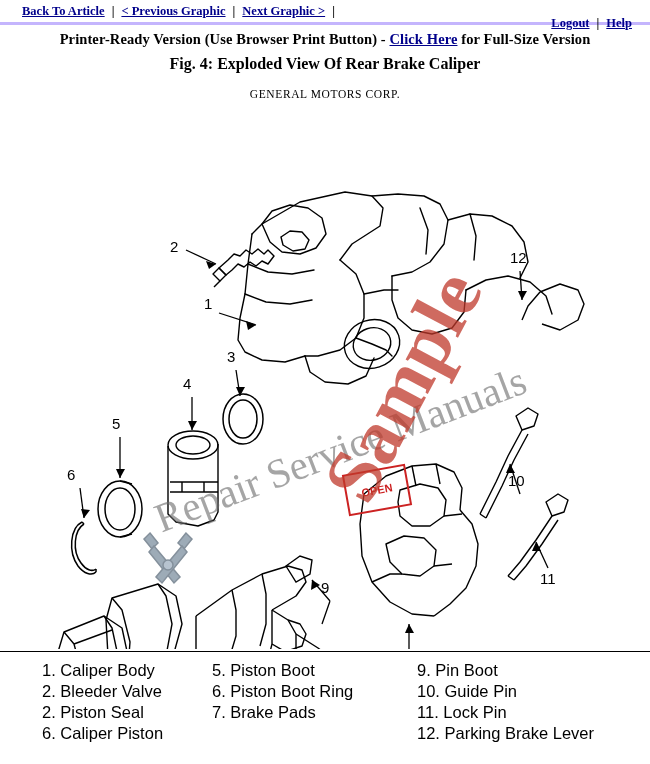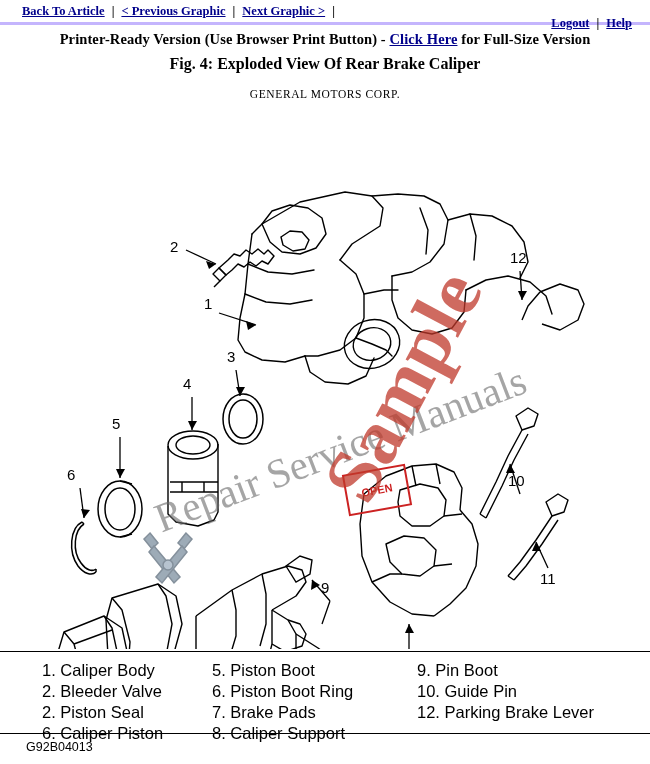--- a/index.html
+++ b/index.html
@@ -431,27 +431,24 @@
       <div class="legend-col c1">
         <div class="legend-item">1. Caliper Body</div>
         <div class="legend-item">2. Bleeder Valve</div>
         <div class="legend-item">2. Piston Seal</div>
         <div class="legend-item">6. Caliper Piston</div>
       </div>
       <div class="legend-col c2">
         <div class="legend-item">5. Piston Boot</div>
         <div class="legend-item">6. Piston Boot Ring</div>
         <div class="legend-item">7. Brake Pads</div>
-        <div class="legend-item">8. Caliper Support</div>
       </div>
       <div class="legend-col c3">
         <div class="legend-item">9. Pin Boot</div>
         <div class="legend-item">10. Guide Pin</div>
+        <div class="legend-item">11. Lock Pin</div>
         <div class="legend-item">12. Parking Brake Lever</div>
       </div>
     </div>
   </div>
 
-  <div class="footer">
-    <div class="footer-code">G92B04013</div>
-  </div>
 
 </div>
 
 </body></html>

